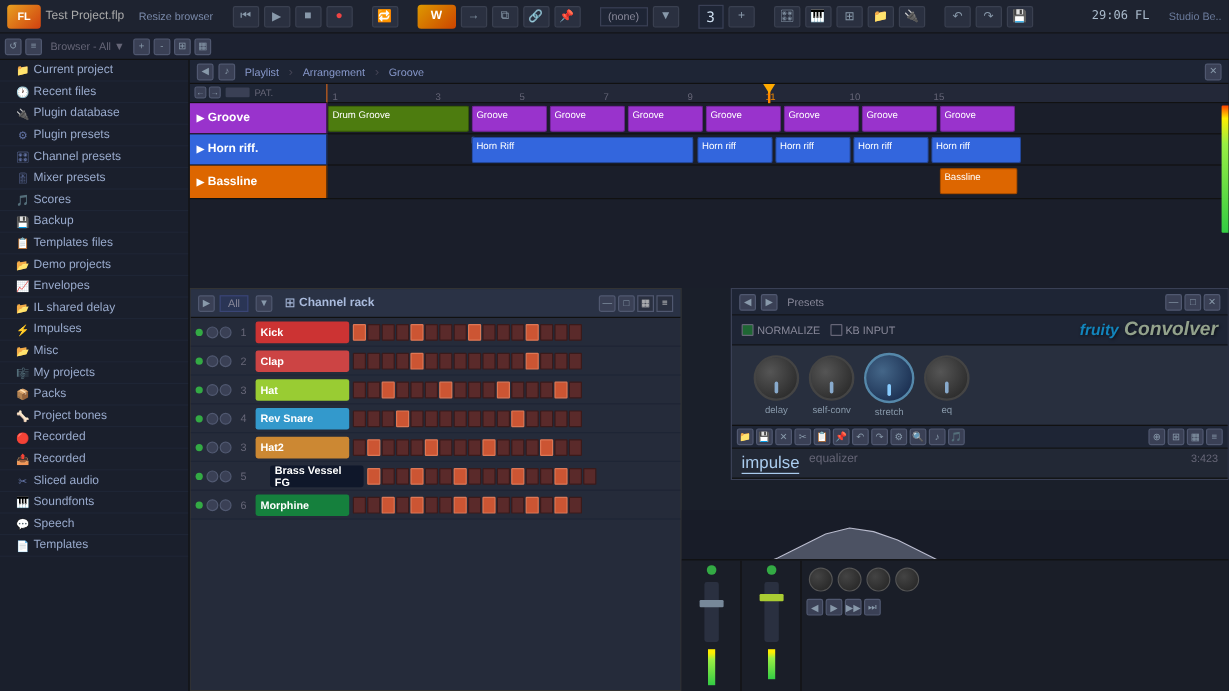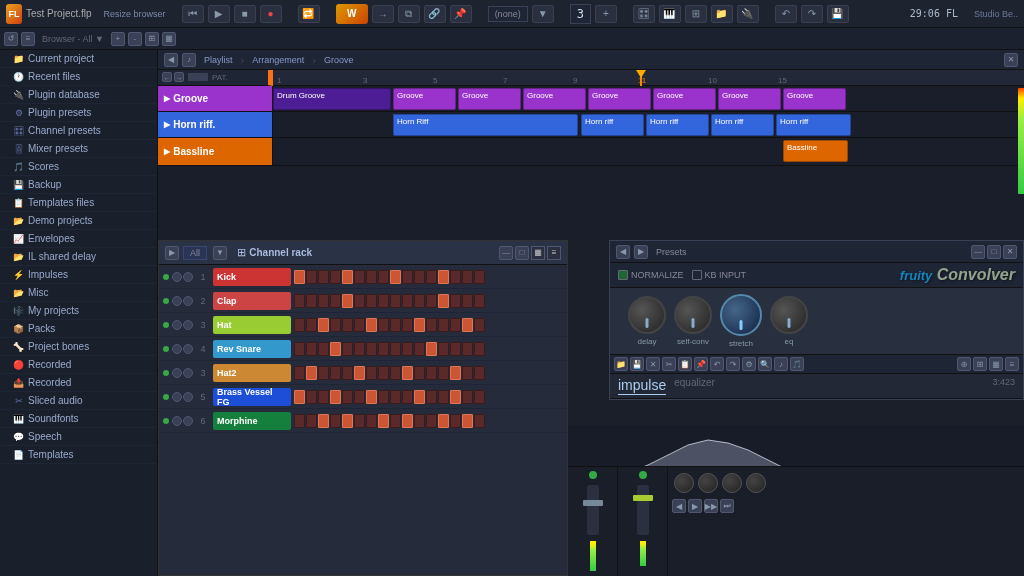--- a/index.html
+++ b/index.html
@@ -37,21 +37,21 @@
       background: #2a3040;
       border: 1px solid #3a4050;
       border-radius: 2px;
       display: flex; align-items: center; justify-content: center;
       cursor: pointer;
       color: #89a;
       font-size: 10px;
     }
     .tb-spacer { width: 8px; }
     .tb-logo {
-      width: 16px; height: 20px;
+      width: 28px; height: 20px;
       background: linear-gradient(135deg, #e8a020 0%, #d04010 100%);
       border-radius: 3px;
       display: flex; align-items: center; justify-content: center;
       color: white; font-weight: bold; font-size: 9px; text-align: center;
     }
     .tb-time {
       margin-left: auto;
       color: #aabbcc;
       font-size: 10px;
       font-family: monospace;
@@ -182,21 +182,21 @@
       border-radius: 2px;
       font-size: 8px;
       padding: 2px 3px;
       overflow: hidden;
       cursor: pointer;
       border: 1px solid rgba(0,0,0,0.3);
     }
     .clip-groove { background: #9933cc; color: #fff; }
     .clip-horn { background: #3366dd; color: #fff; }
     .clip-bassline { background: #dd6600; color: #fff; }
-    .clip-drumgroove { background: #4c1d95; color: #fff; }
+    .clip-drumgroove { background: #4d7c0f; color: #fff; }
 
     
     .bottom-area {
       flex: 1;
       display: flex;
       overflow: hidden;
     }
 
     
     .channel-rack {
@@ -531,21 +531,21 @@
       <span class="nav-separator">›</span>
       <span class="nav-btn">Groove</span>
       <div style="margin-left:auto;display:flex;gap:2px;">
         <div class="small-btn">✕</div>
       </div>
     </div>
 
     <div class="arrangement-area">
 
       <div style="display:flex;">
-        <div style="width:115px;background:#1e2535;border-right:5px solid #f97316;border-bottom:1px solid #111;height:16px;flex-shrink:0;">
+        <div style="width:115px;background:#1e2535;border-right:1px solid #f97316;border-bottom:1px solid #111;height:16px;flex-shrink:0;">
           <div style="display:flex;gap:2px;padding:2px 4px;align-items:center;">
             <div class="small-btn" style="width:10px;height:10px;font-size:7px;">←</div>
             <div class="small-btn" style="width:10px;height:10px;font-size:7px;">→</div>
             <div style="width:20px;height:8px;background:#3a4055;border-radius:1px;margin-left:2px;"></div>
             <span style="font-size:8px;color:#667;margin-left:2px;">PAT.</span>
           </div>
         </div>
         <div class="timeline-ruler" style="flex:1;">
 
           <div style="display:flex;width:100%;padding:0 4px;align-items:flex-end;height:100%;">
@@ -768,21 +768,21 @@
                 <div class="ch-pad"></div>
               </div>
     </div>
             <div class="channel-row">
       <div class="ch-led"></div>
       <div class="ch-controls">
         <div class="ch-btn"></div>
         <div class="ch-btn"></div>
       </div>
       <span class="ch-number">5</span>
-      <div class="ch-name" style="background:#1d4ed8;">Brass Vessel FG</div>
+      <div class="ch-name" style="background:#0f172a;margin-left:12px;">Brass Vessel FG</div>
       <div class="ch-pads">
                 <div class="ch-pad active"></div>
                 <div class="ch-pad"></div>
                 <div class="ch-pad"></div>
                 <div class="ch-pad active"></div>
                 <div class="ch-pad"></div>
                 <div class="ch-pad"></div>
                 <div class="ch-pad active"></div>
                 <div class="ch-pad"></div>
                 <div class="ch-pad"></div>

